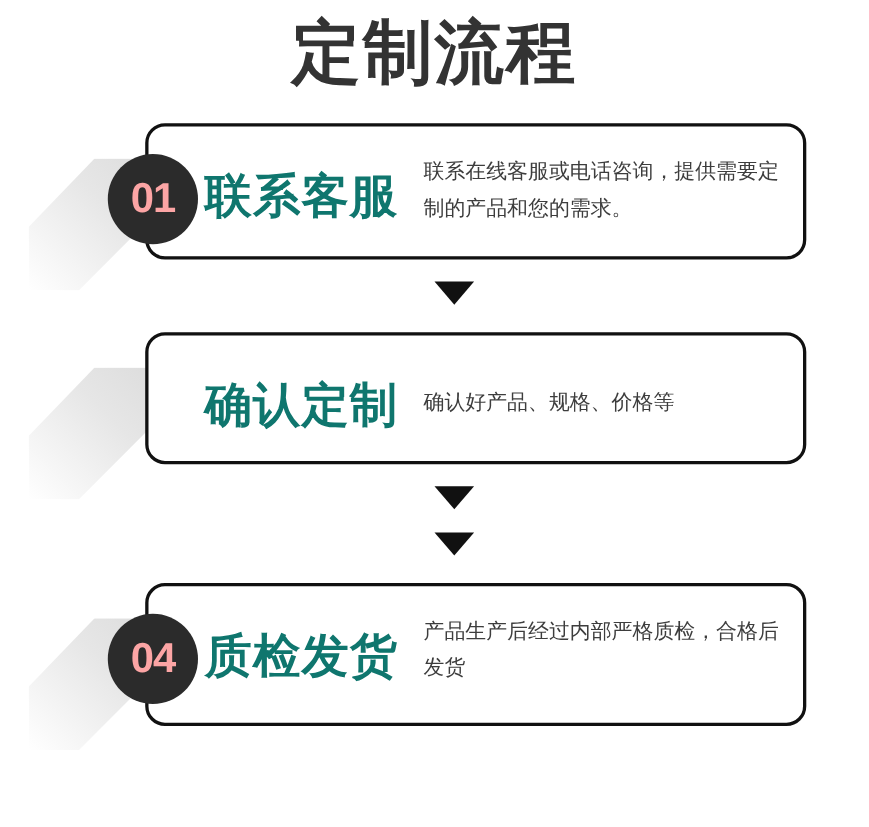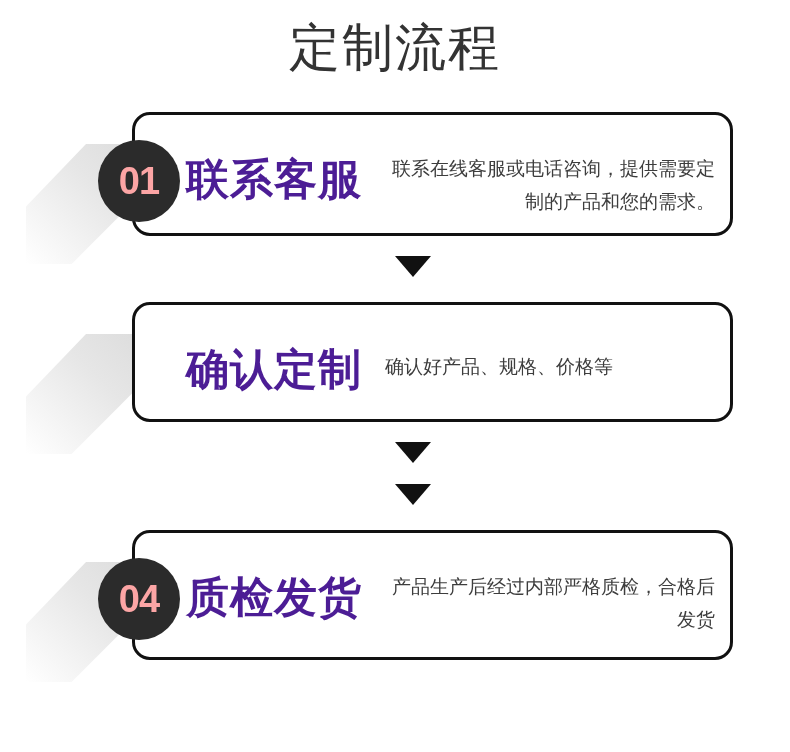--- a/index.html
+++ b/index.html
@@ -18,23 +18,23 @@
     overflow: hidden;
   }
 
   
   .page-title {
     position: absolute;
     left: 0;
     top: 8px;
     width: 790px;
     text-align: center;
-    font-size: 51px;
+    font-size: 63px;
     line-height: 80px;
-    font-weight: normal;
+    font-weight: bold;
     color: #333333;
     letter-spacing: 2px;
     white-space: nowrap;
   }
 
   
   .steps {
     position: absolute;
     left: 0;
     top: 100px;
@@ -97,37 +97,37 @@
     font-family: "Liberation Sans", "DejaVu Sans", sans-serif;
   }
 
   .step-title {
     position: absolute;
     left: 186px;
     top: 48px;
     font-size: 43px;
     line-height: 62px;
     font-weight: bold;
-    color: #4c1d95;
+    color: #0f766e;
     letter-spacing: 1px;
     white-space: nowrap;
     z-index: 4;
   }
 
   .step-desc {
     position: absolute;
     left: 385px;
     width: 330px;
     font-size: 19px;
     line-height: 33px;
     color: #3d3d3d;
     font-weight: normal;
     z-index: 4;
   }
-  .step-desc.two-line { top: 52px; text-align: right; }
+  .step-desc.two-line { top: 40px; }
   .step-desc.one-line { top: 60px; }
 
   
   .arrow-row {
     position: relative;
     width: 790px;
     height: 42px;
   }
   .arrow {
     position: absolute;

